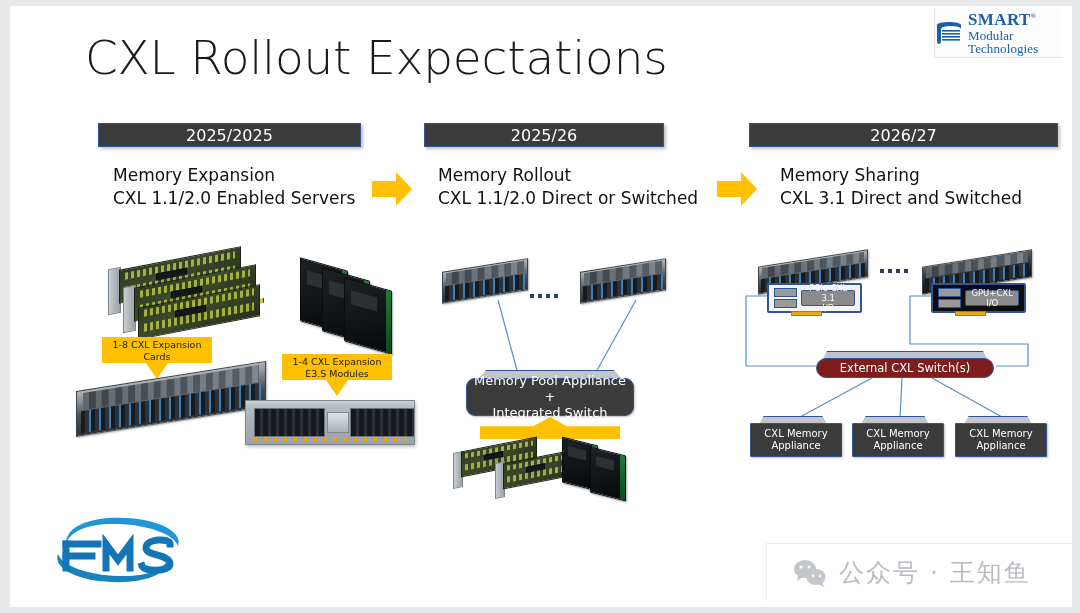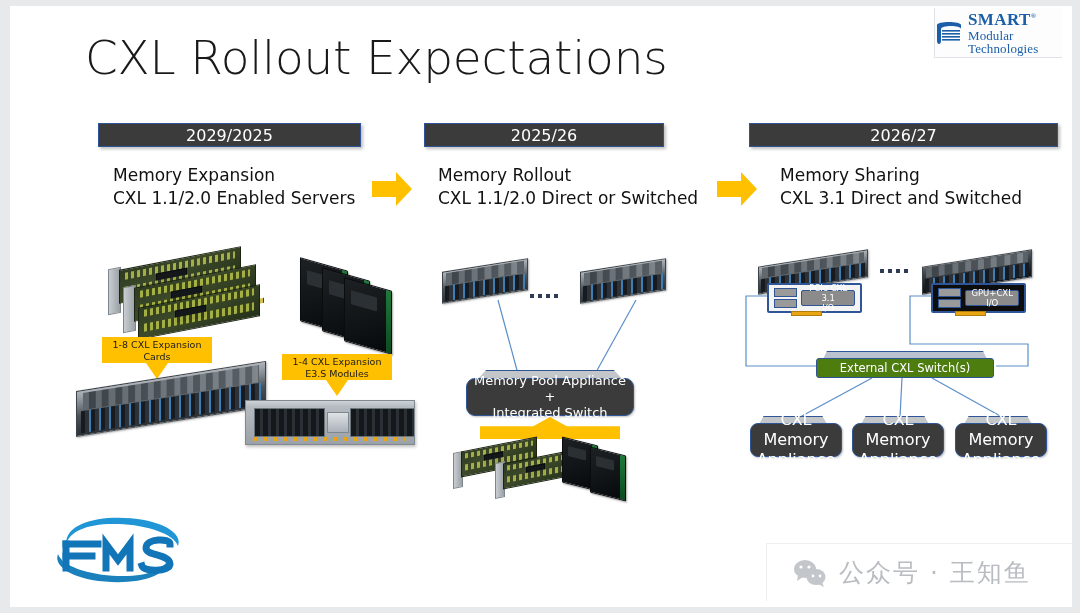--- a/index.html
+++ b/index.html
@@ -187,42 +187,42 @@
   }
   .callout.up {
     clip-path: polygon(50% 0, 62% 42%, 100% 42%, 100% 100%, 0 100%, 0 42%, 38% 42%);
   }
 
   
   .appliance {
     position: absolute;
     background: #3b3b3b;
     border: 1px solid #2f5597;
-    border-radius: 8px;
-    color: #fff; font-size: 16px; line-height: 1.25; text-align: center;
+    border-radius: 1px;
+    color: #fff; font-size: 10px; line-height: 1.25; text-align: center;
     display: flex; align-items: center; justify-content: center;
     font-family: "DejaVu Sans", sans-serif;
     box-shadow: 1px 1px 2px rgba(0,0,0,.25);
     z-index: 3;
   }
   .appliance.big { font-size: 13px; border-radius: 9px; }
   .appliance-lid {
     position: absolute;
     background: #c3c7ca;
     border: 1px solid #2f5597;
     clip-path: polygon(8% 0, 92% 0, 100% 100%, 0 100%);
     z-index: 2;
   }
 
   
   .switchbox {
     position: absolute;
-    background: #4d7c0f;
+    background: #7f1d1d;
     border: 1px solid #2f5597;
-    border-radius: 3px;
+    border-radius: 10px;
     color: #fff; font-size: 11.5px;
     display: flex; align-items: center; justify-content: center;
     font-family: "DejaVu Sans", sans-serif;
     z-index: 3;
   }
   .switchbox-lid {
     position: absolute;
     background: #b9c2ce;
     border: 1px solid #2f5597;
     clip-path: polygon(3% 0, 97% 0, 100% 100%, 0 100%);
@@ -305,21 +305,21 @@
       <rect x="7" y="13" width="18" height="1.6" fill="#1a5fa8"></rect>
       <rect x="7" y="16" width="18" height="1.6" fill="#1a5fa8"></rect>
       <rect x="7" y="19" width="18" height="1.6" fill="#1a5fa8"></rect>
     </svg>
     <div class="smart-text">
       <div class="smart-name"><span>SMART</span><sup>®</sup></div>
       <div class="smart-sub">Modular Technologies</div>
     </div>
   </div>
 
-  <div class="year-bar" id="year-bar-1">2029/2025</div>
+  <div class="year-bar" id="year-bar-1">2025/2025</div>
   <div class="year-bar" id="year-bar-2">2025/26</div>
   <div class="year-bar" id="year-bar-3">2026/27</div>
 
   <div class="col-text" id="col-text-1">
     <div>Memory Expansion</div>
     <div>CXL 1.1/2.0 Enabled Servers</div>
   </div>
   <div class="col-text" id="col-text-2">
     <div>Memory Rollout</div>
     <div>CXL 1.1/2.0 Direct or Switched</div>

